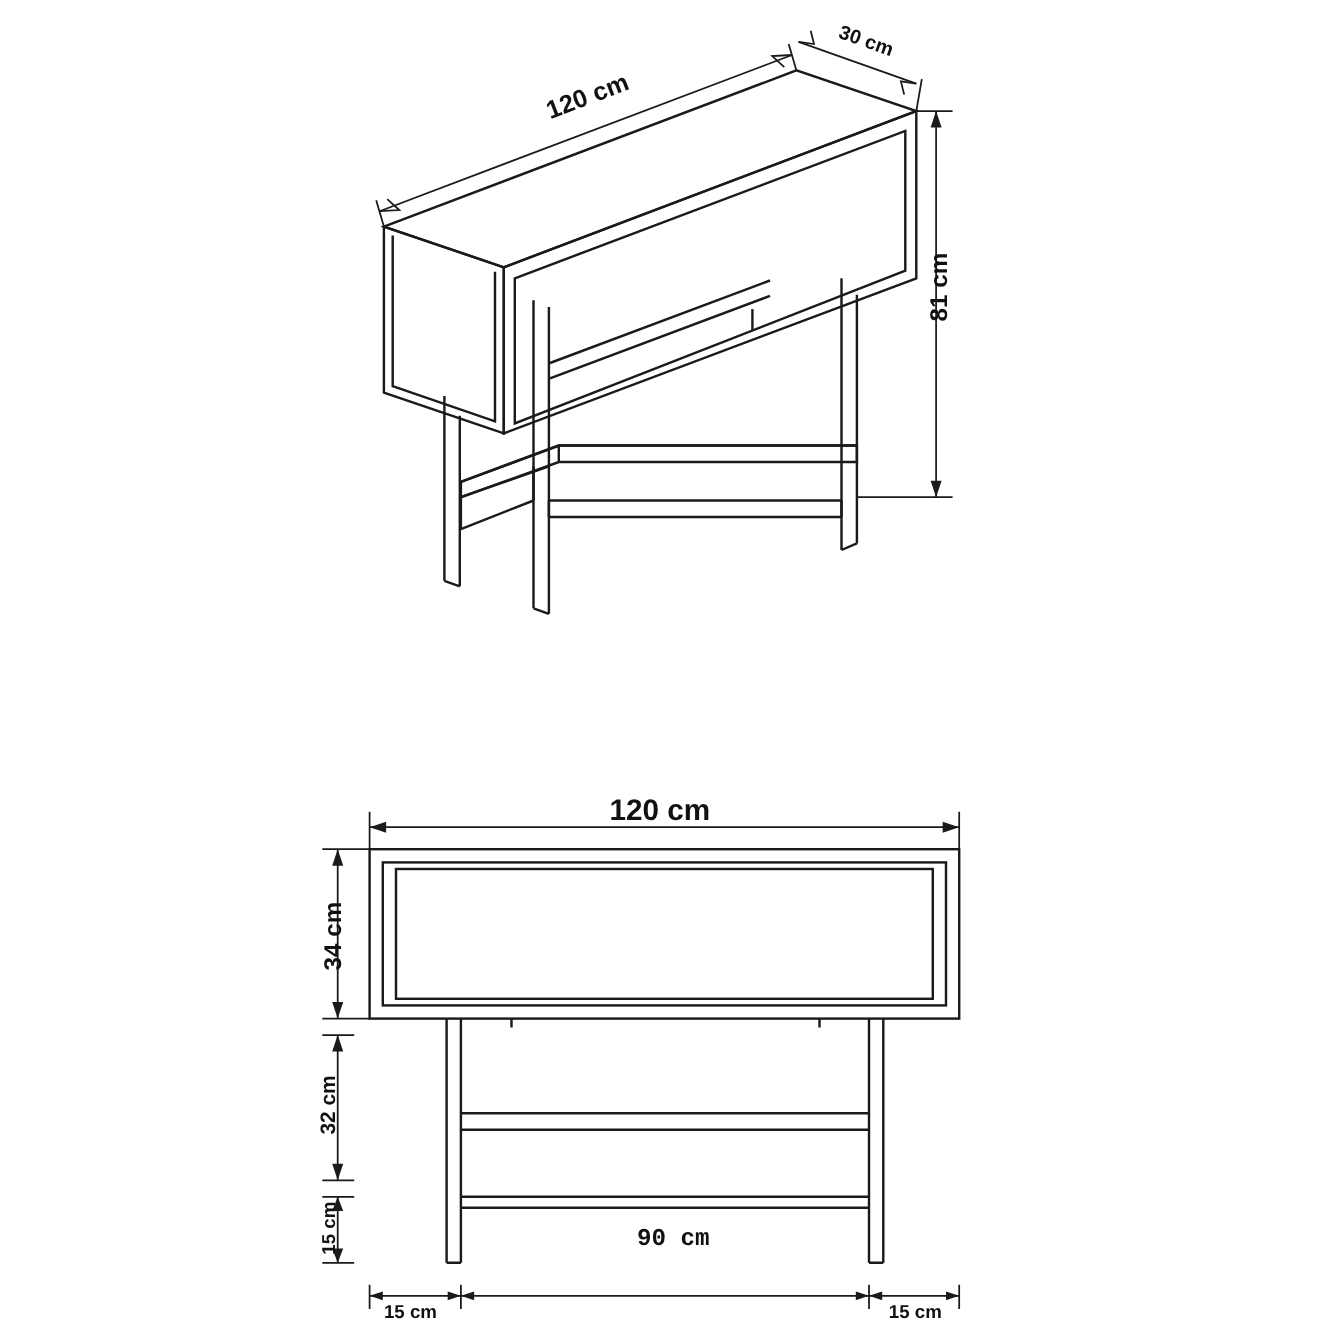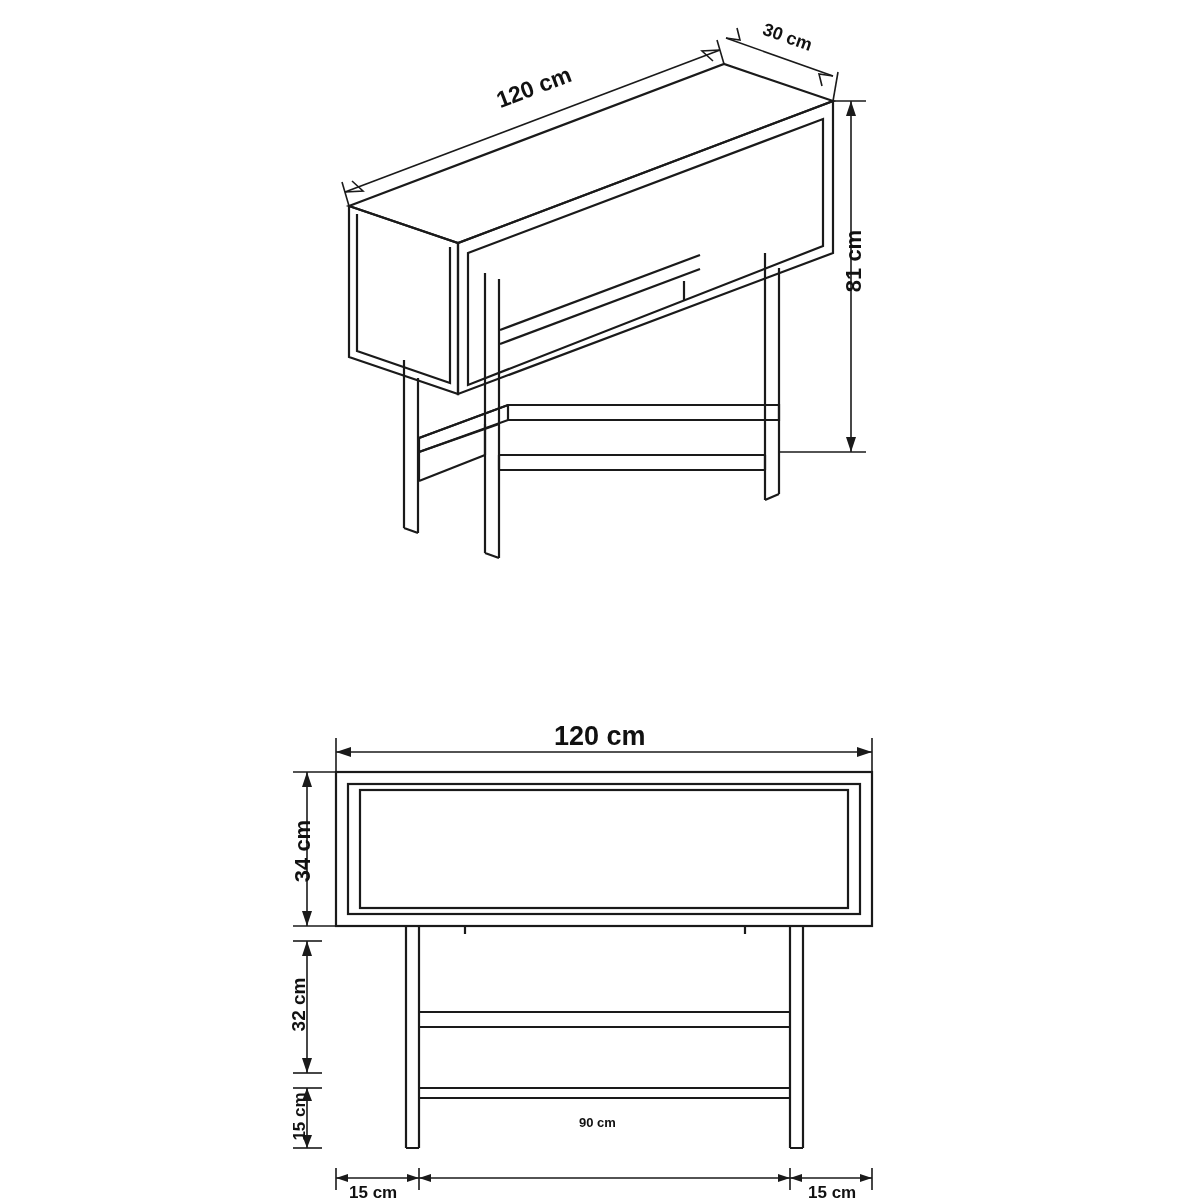--- a/index.html
+++ b/index.html
@@ -181,17 +181,17 @@
   <div class="dim-label" style="left:554px; top:723px; font-size:27px;">120 cm</div>
 
   <div class="dim-label vert" style="left:272px; top:840px; font-size:22px; transform: rotate(-90deg);">34 cm</div>
 
   <div class="dim-label vert" style="left:272px; top:995px; font-size:19px; transform: rotate(-90deg);">32 cm</div>
 
   <div class="dim-label vert" style="left:275px; top:1108px; font-size:17px; transform: rotate(-90deg);">15 cm</div>
 
   <div class="dim-label" style="left:349px; top:1184px; font-size:17px;">15 cm</div>
 
-  <div class="dim-label" style="left:579px; top:1116px; font-size:13px;">90 cm</div>
+  <div class="dim-label" style="left:579px; top:1116px; font-size:22px;font-family:Liberation Mono, monospace;">90 cm</div>
 
   <div class="dim-label" style="left:808px; top:1184px; font-size:17px;">15 cm</div>
 
 </div>
 
 </body></html>

